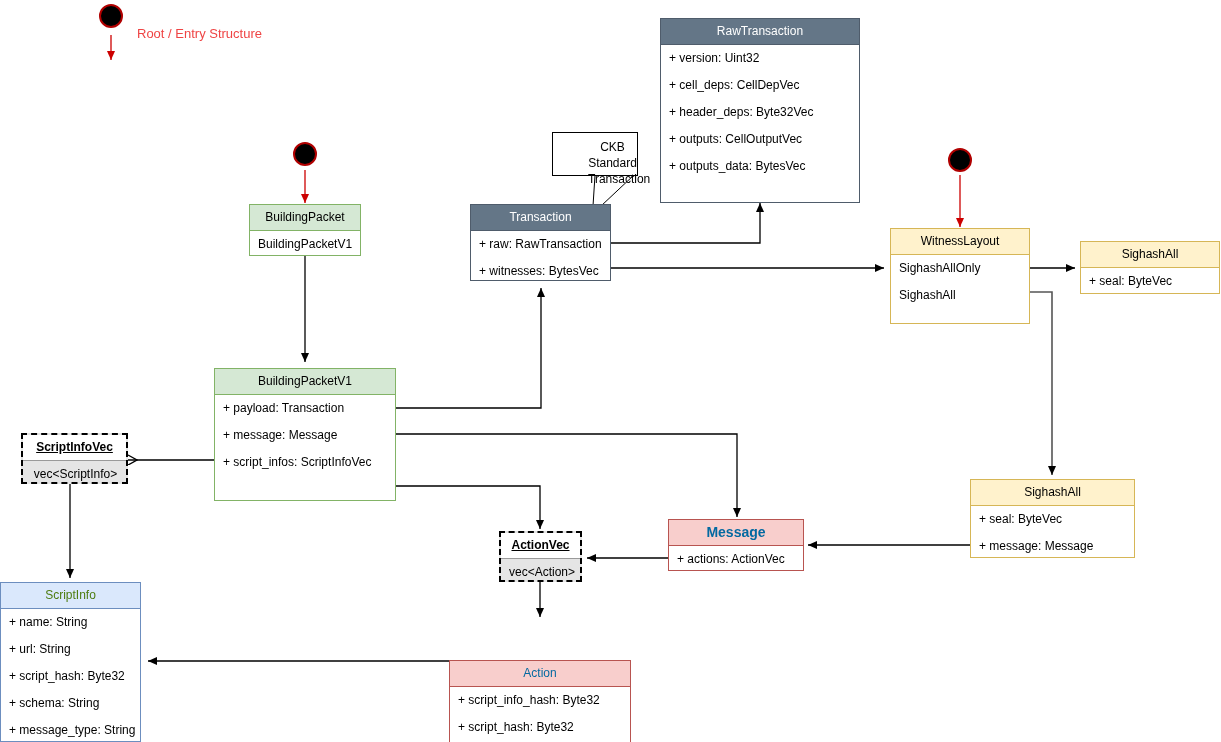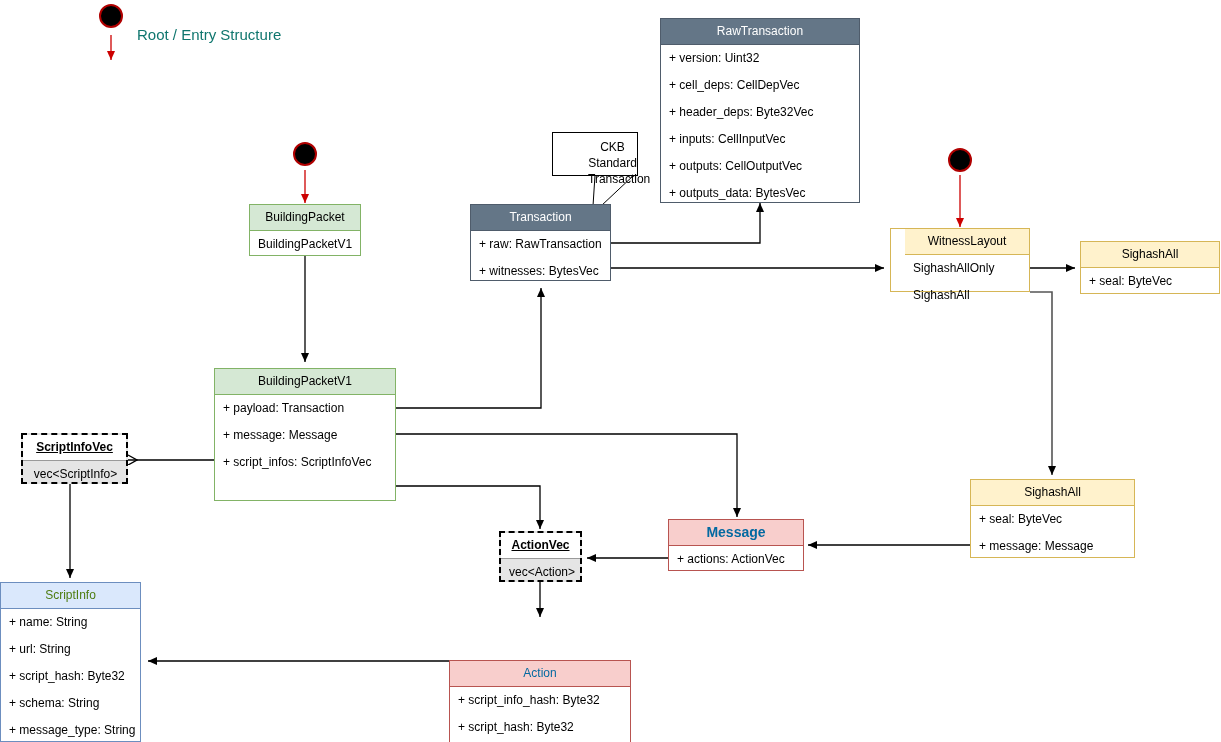--- a/index.html
+++ b/index.html
@@ -93,22 +93,22 @@
     font-size: 12px;
     line-height: 16px;
     text-align: center;
     color: #000;
     padding-top: 6px;
     padding-left: 35px;
   }
 
   .legend-label {
     position: absolute;
-    font-size: 15px;
-    color: #0f766e;
+    font-size: 13px;
+    color: #ef4444;
     white-space: nowrap;
   }
 
   .startdot {
     position: absolute;
     width: 24px;
     height: 24px;
     border-radius: 50%;
     background: #000000;
     border: 2px solid #b00000;
@@ -216,21 +216,20 @@
   <div class="note" style="left:552px; top:132px; width:86px; height:44px;">
     <div>CKB Standard</div>
     <div>Transaction</div>
   </div>
 
   <div class="uml t-slate" style="left:660px; top:18px; width:200px; height:185px;">
     <div class="hdr">RawTransaction</div>
     <div class="row">+ version: Uint32</div>
     <div class="row">+ cell_deps: CellDepVec</div>
     <div class="row">+ header_deps: Byte32Vec</div>
-    <div class="row">+ inputs: CellInputVec</div>
     <div class="row">+ outputs: CellOutputVec</div>
     <div class="row">+ outputs_data: BytesVec</div>
   </div>
 
   <div class="uml t-slate" style="left:470px; top:204px; width:141px; height:77px;">
     <div class="hdr">Transaction</div>
     <div class="row">+ raw: RawTransaction</div>
     <div class="row">+ witnesses: BytesVec</div>
   </div>
 
@@ -239,21 +238,21 @@
     <div class="row plain">BuildingPacketV1</div>
   </div>
 
   <div class="uml t-green" style="left:214px; top:368px; width:182px; height:133px;">
     <div class="hdr">BuildingPacketV1</div>
     <div class="row">+ payload: Transaction</div>
     <div class="row">+ message: Message</div>
     <div class="row">+ script_infos: ScriptInfoVec</div>
   </div>
 
-  <div class="uml t-yellow" style="left:890px; top:228px; width:140px; height:64px;padding-left:14px;">
+  <div class="uml t-yellow" style="left:890px; top:228px; width:140px; height:96px;">
     <div class="hdr">WitnessLayout</div>
     <div class="row plain">SighashAllOnly</div>
     <div class="row plain">SighashAll</div>
   </div>
 
   <div class="uml t-yellow" style="left:1080px; top:241px; width:140px; height:53px;">
     <div class="hdr">SighashAll</div>
     <div class="row">+ seal: ByteVec</div>
   </div>
 

